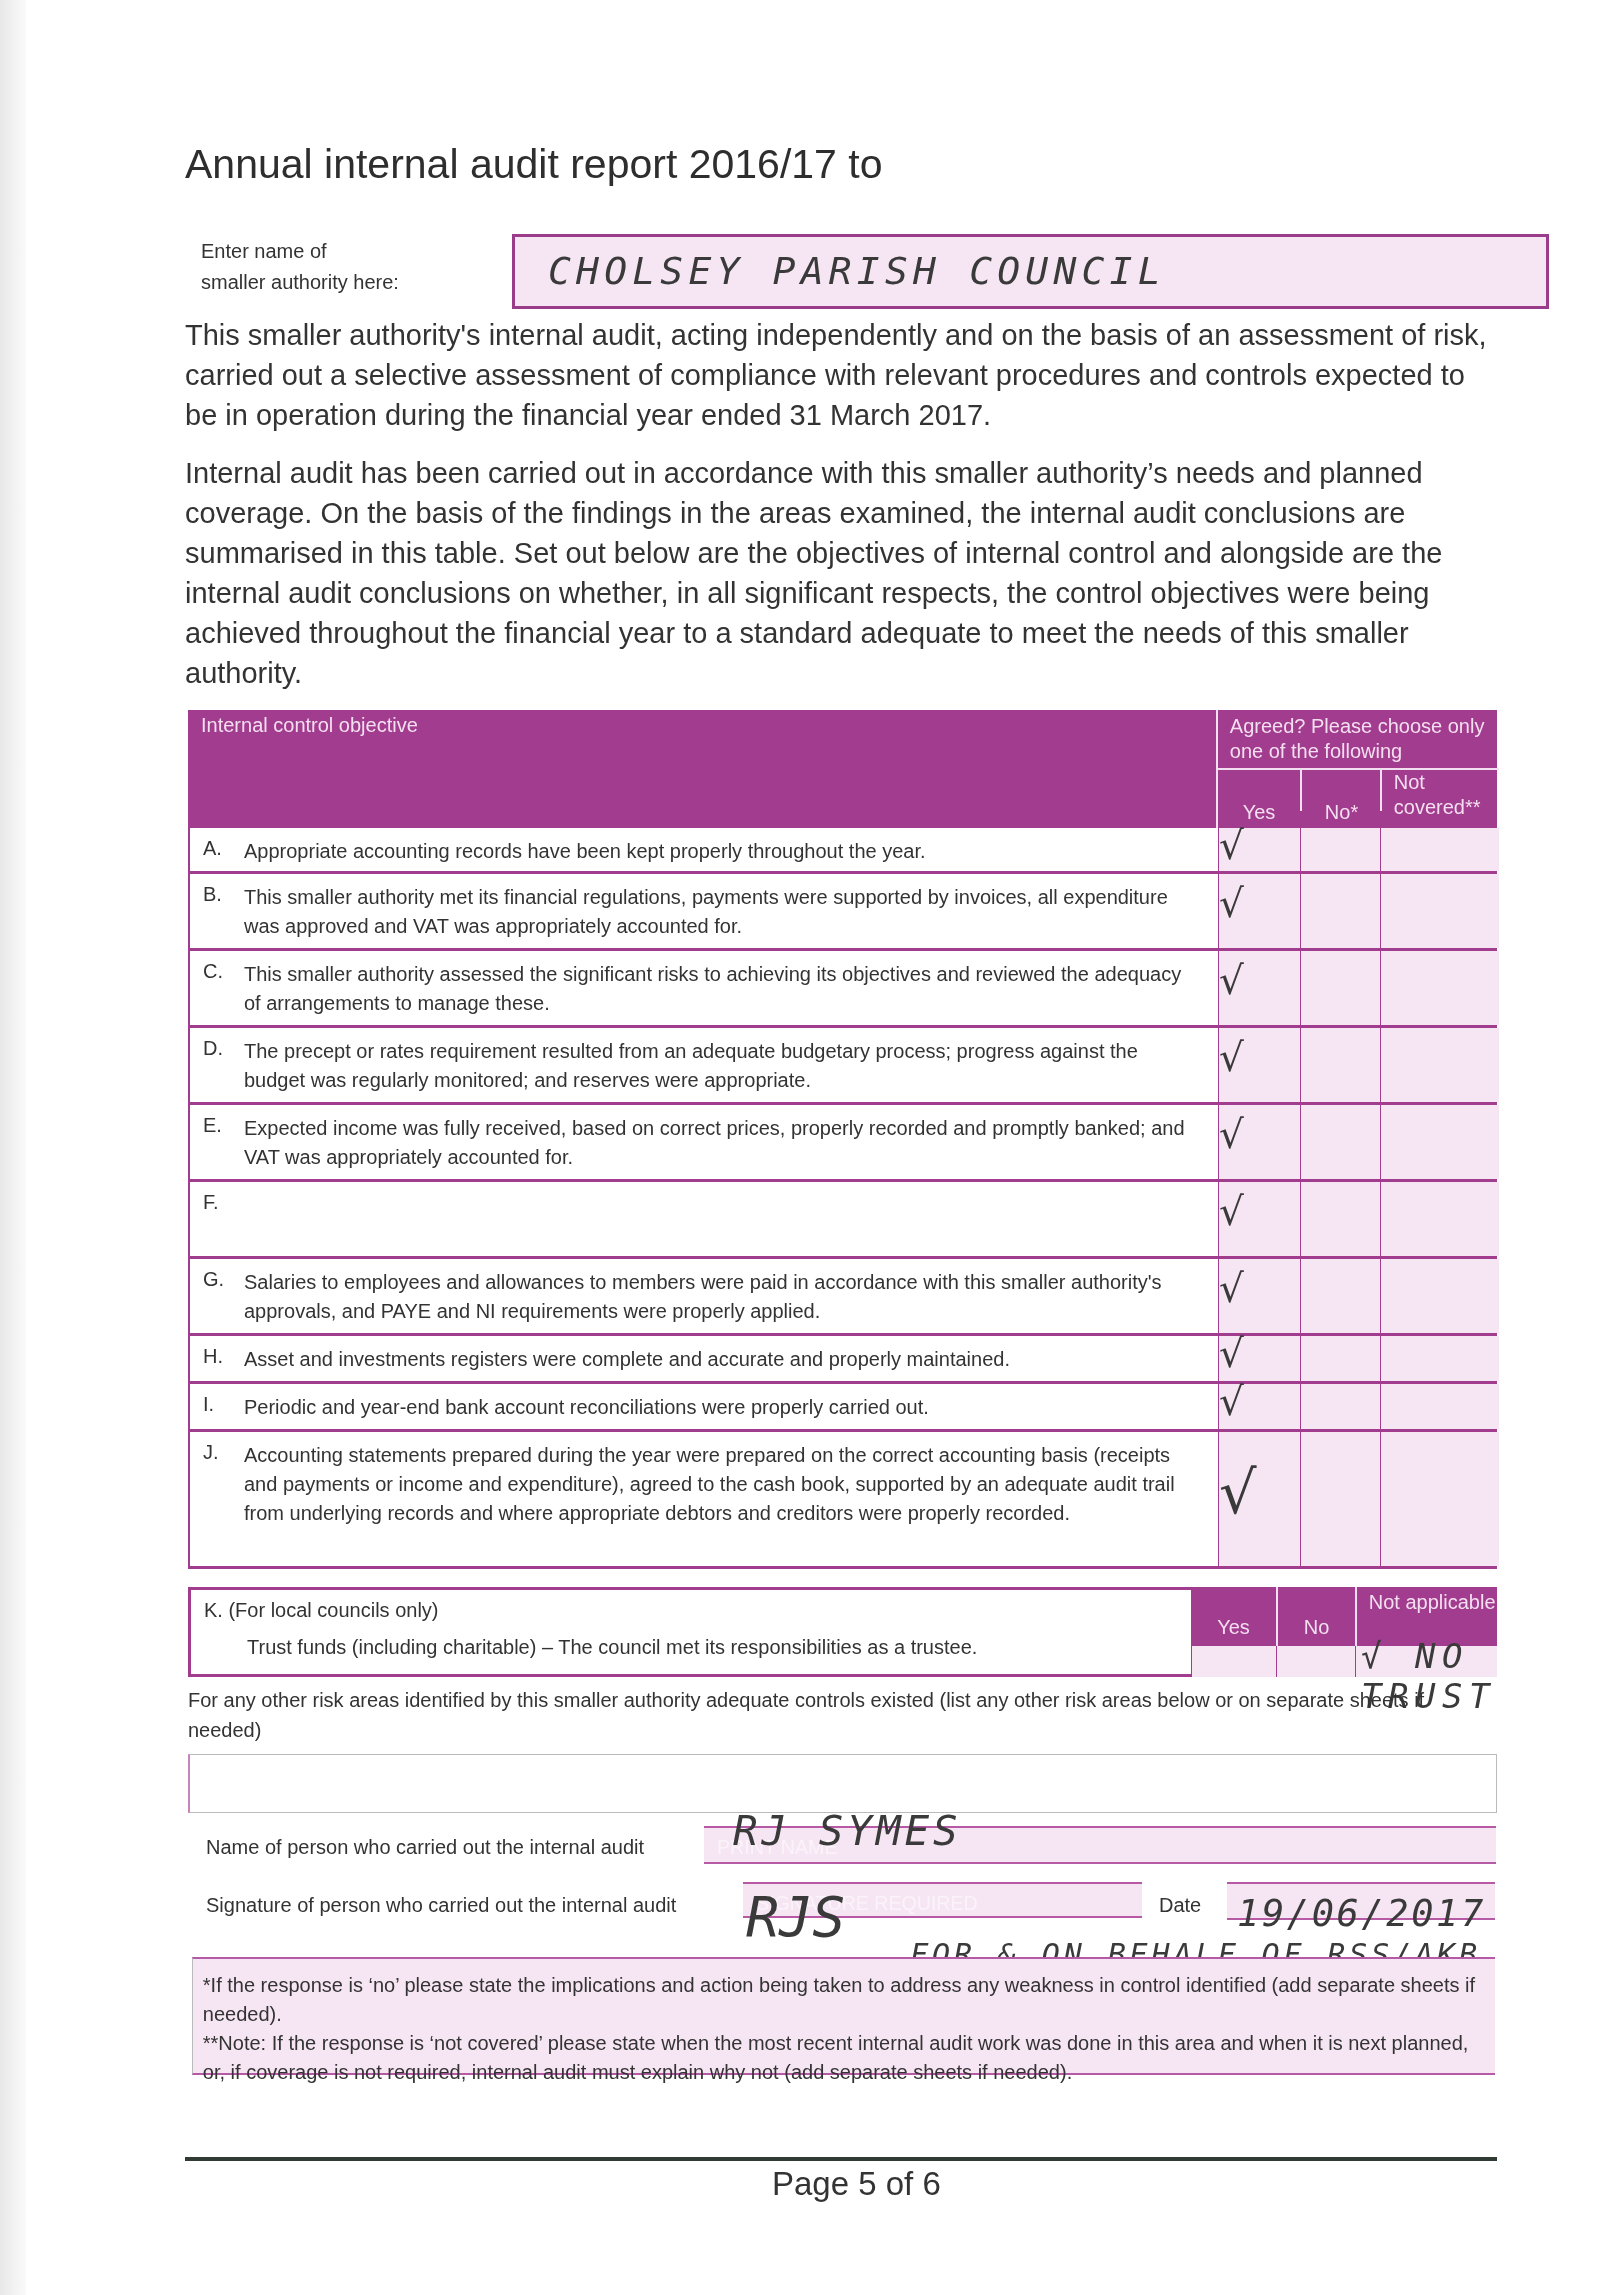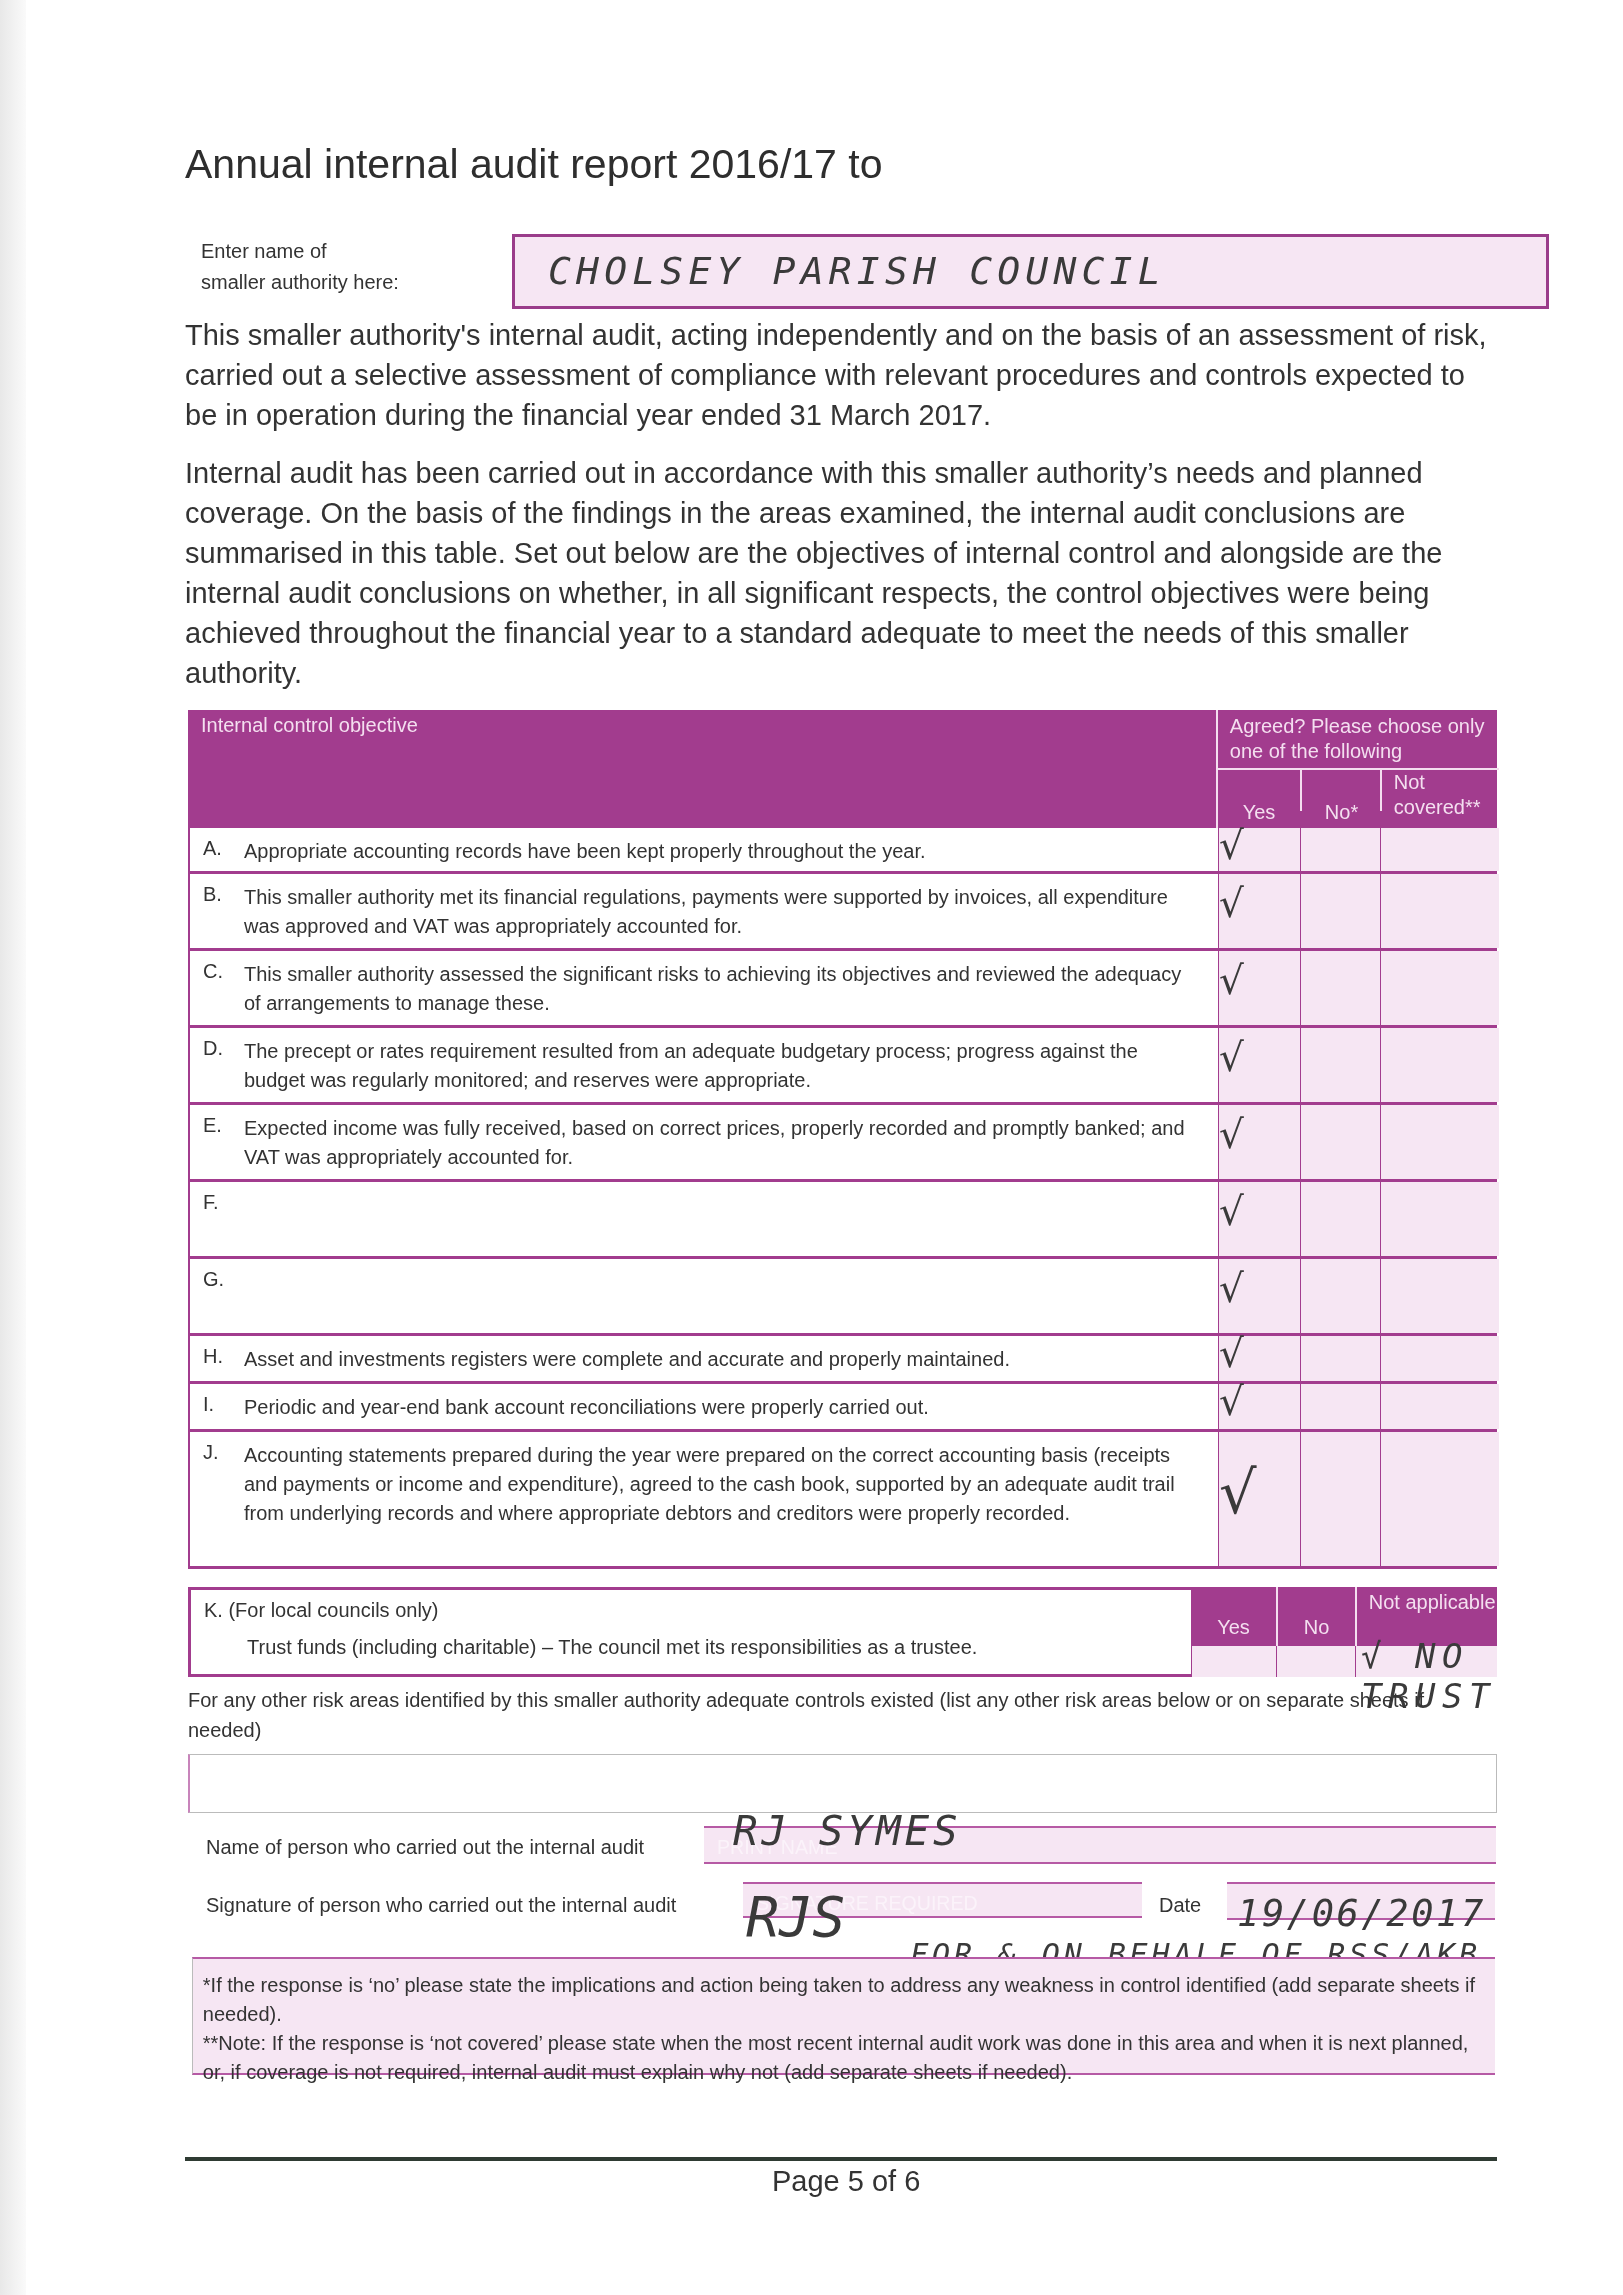--- a/index.html
+++ b/index.html
@@ -44,21 +44,21 @@
   .other-box{position:absolute;left:188px;top:1754px;width:1309px;height:59px;border:1.3px solid #bbb;border-left:2px solid #c884bb;box-sizing:border-box;}
   .lbl{position:absolute;font-size:20px;color:#333;}
   .fbox{position:absolute;background:#f6e6f3;border-top:2px solid #b65aa5;border-bottom:2px solid #b65aa5;box-sizing:border-box;}
   .fbox .ph{position:absolute;left:13px;top:7.9px;font-size:19.6px;color:#fbf3fa;}
   .name-hand{position:absolute;left:733px;top:1807px;font-size:41px;letter-spacing:3.9px;}
   .sig-hand{position:absolute;left:746px;top:1885px;font-size:55px;}
   .date-hand{position:absolute;left:1237px;top:1892px;font-size:37px;letter-spacing:2.6px;}
   .behalf-hand{position:absolute;left:910px;top:1937px;font-size:30px;letter-spacing:3.9px;}
   .notes{position:absolute;left:192px;top:1957px;width:1303px;height:118px;background:#f6e6f3;border-top:2px solid #b65aa5;border-bottom:2px solid #b65aa5;border-left:1.3px solid #bbb;box-sizing:border-box;font-size:20px;line-height:29px;color:#333;padding:11.8px 9.8px;}
   .footer-line{position:absolute;left:185px;top:2157px;width:1312px;height:3.9px;background:#2f3b33;}
-  .page-num{position:absolute;left:772px;top:2165px;font-size:29px;color:#333;}
+  .page-num{position:absolute;left:772px;top:2165px;font-size:33px;color:#333;}
 </style>
 </head>
 <body>
 
 <div class="edge"></div>
 
 <div class="title">Annual internal audit report 2016/17 to</div>
 
 <div class="enter-label">
   <div>Enter name of</div>
@@ -137,20 +137,21 @@
     <span class="letter">F.</span>
     <div class="cells">
         <span style="left:0"></span>
         <span style="left:82px"></span>
         <span style="left:162px"></span>
       </div>
     <span class="tick" style="top:6.5px">√</span>
   </div>
   <div class="row" style="height:77px;">
     <span class="letter">G.</span>
+    <span class="text">Salaries to employees and allowances to members were paid in accordance with this smaller authority's approvals, and PAYE and NI requirements were properly applied.</span>
     <div class="cells">
         <span style="left:0"></span>
         <span style="left:82px"></span>
         <span style="left:162px"></span>
       </div>
     <span class="tick" style="top:6.5px">√</span>
   </div>
   <div class="row" style="height:48px;">
     <span class="letter">H.</span>
     <span class="text">Asset and investments registers were complete and accurate and properly maintained.</span>

